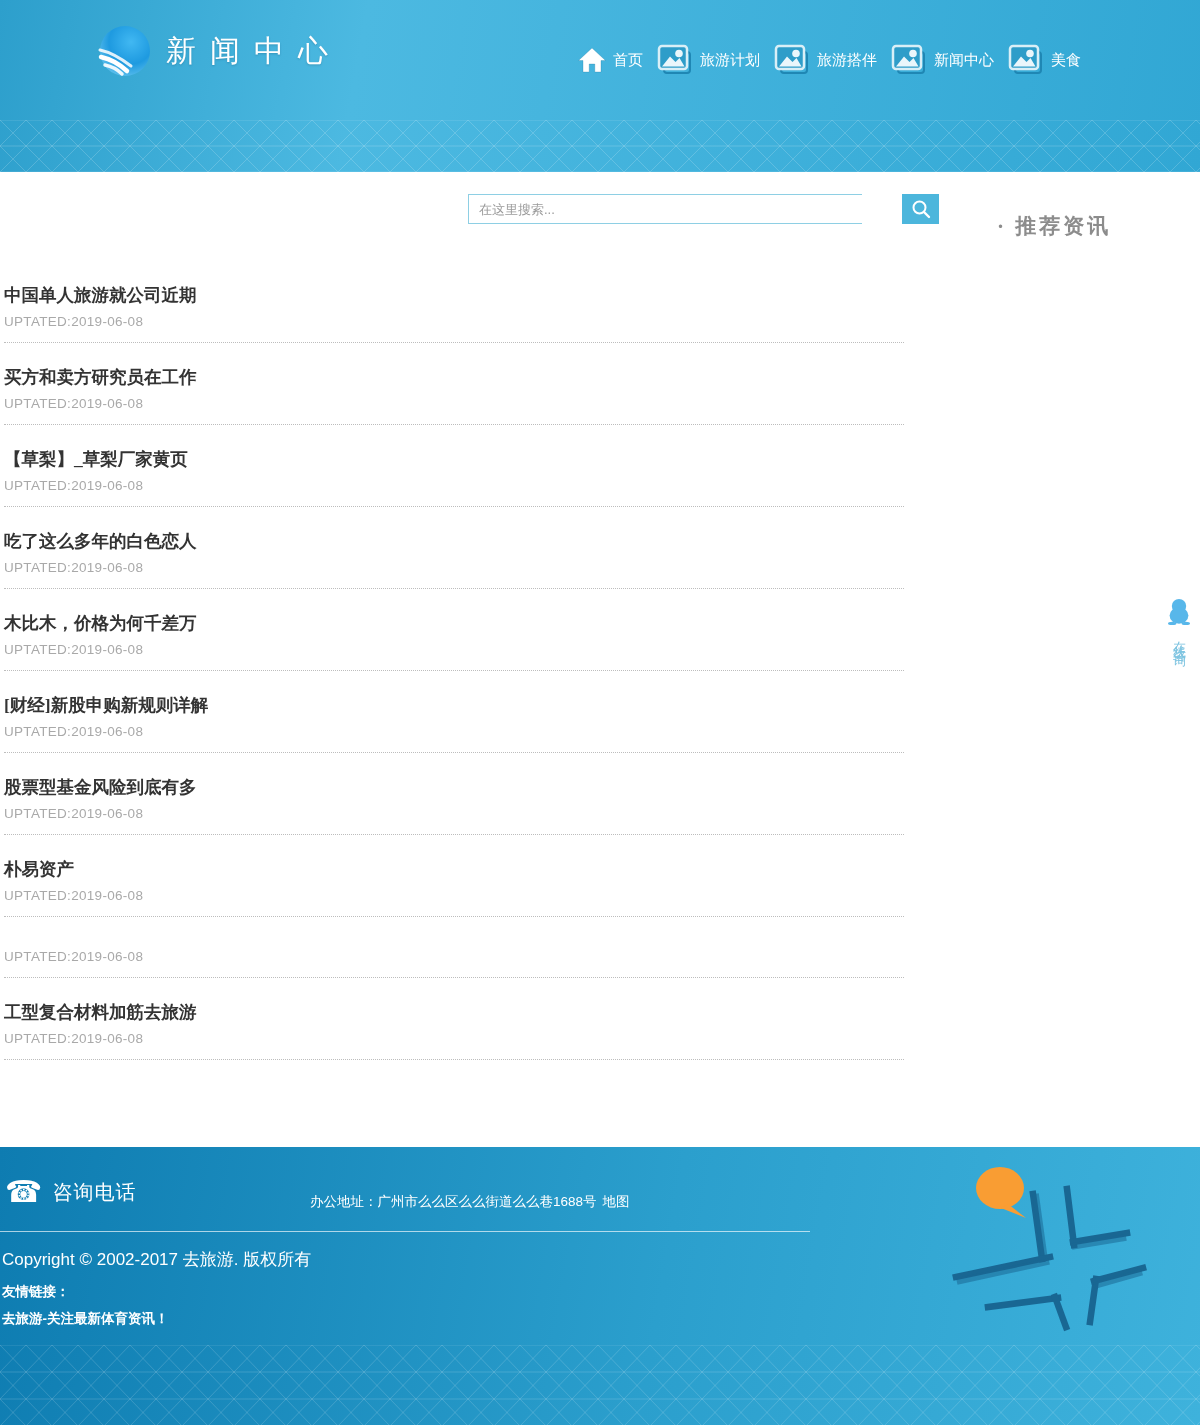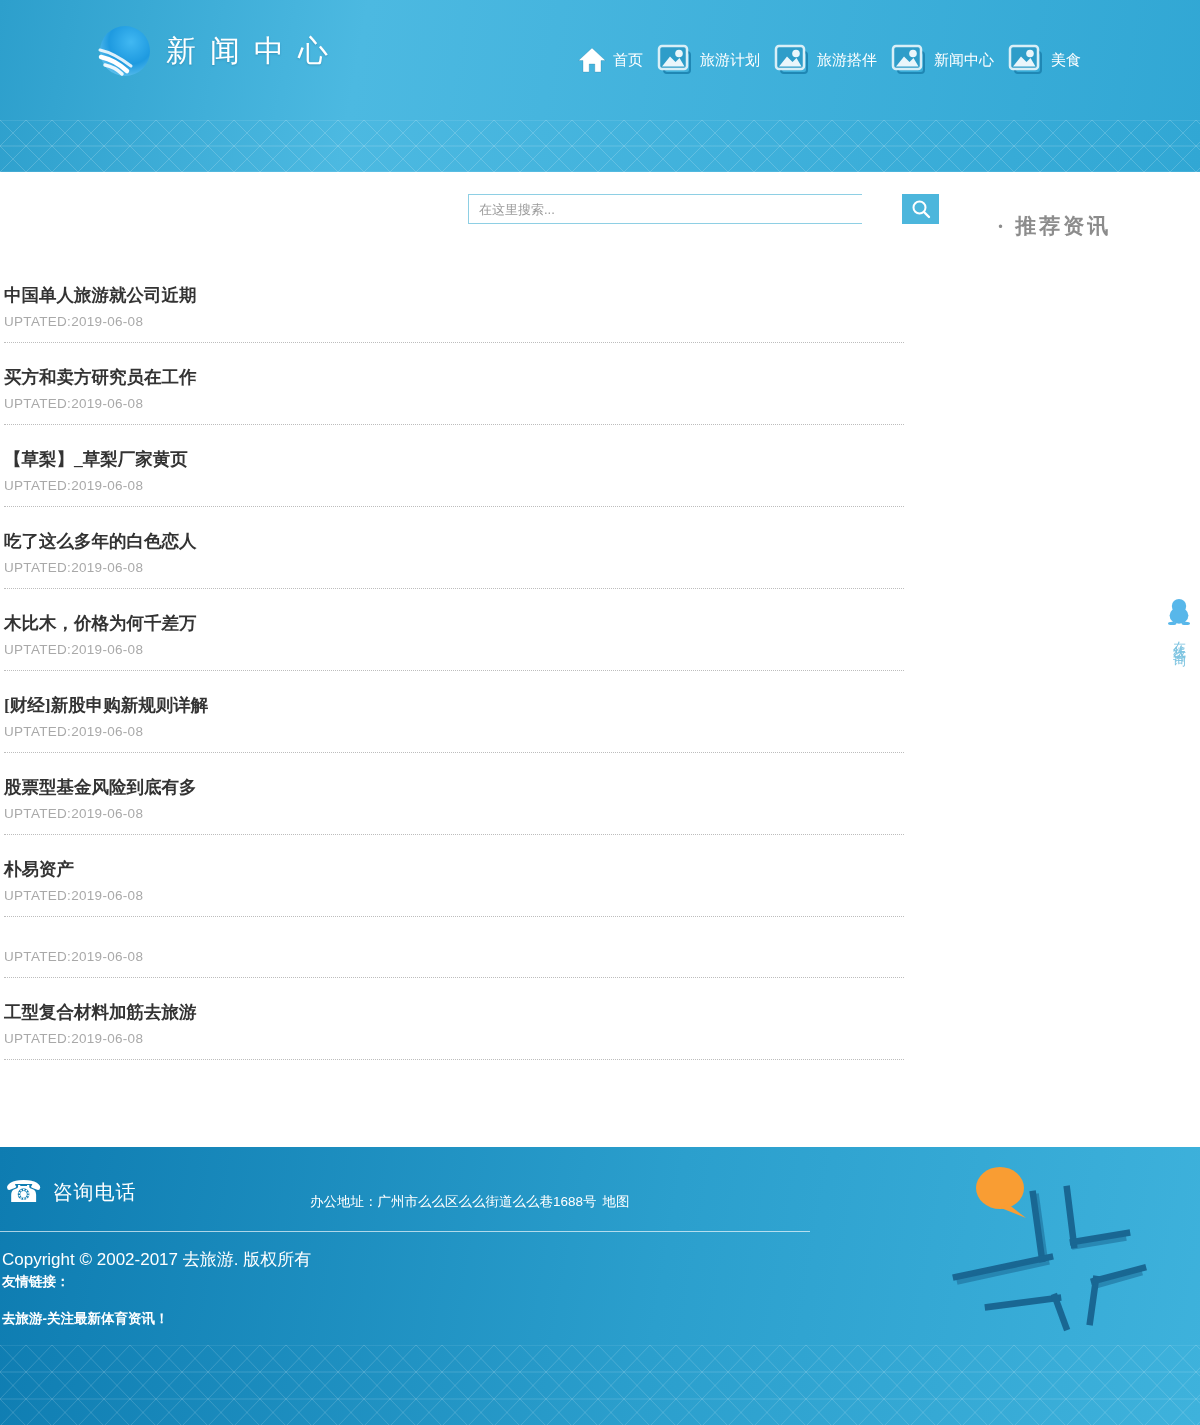--- a/index.html
+++ b/index.html
@@ -178,21 +178,21 @@
   }
   .map-link { color: #ffffff; text-decoration: none; margin-left: 6px; cursor: pointer; }
   .footer-divider {
     position: absolute;
     left: 0;
     top: 84px;
     width: 810px;
     border-top: 1px solid rgba(255,255,255,0.65);
   }
   .footer-copyright { position: absolute; left: 2px; top: 101px; font-size: 17px; }
-  .footer-links-label { position: absolute; left: 2px; top: 126px; font-size: 13.5px; font-weight: bold; }
+  .footer-links-label { position: absolute; left: 2px; top: 136px; font-size: 13.5px; font-weight: bold; }
   .footer-friend-link {
     position: absolute; left: 2px; top: 163px;
     font-size: 13.5px; color: #ffffff; text-decoration: none; cursor: pointer; font-weight: bold;
   }
   .footer-decor { position: absolute; left: 938px; top: 10px; pointer-events: none; }
 </style>
 </head>
 <body>
 
 <header class="site-header">

